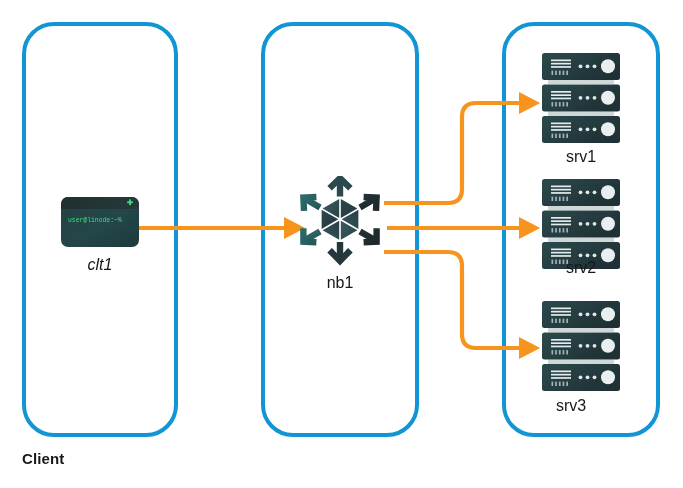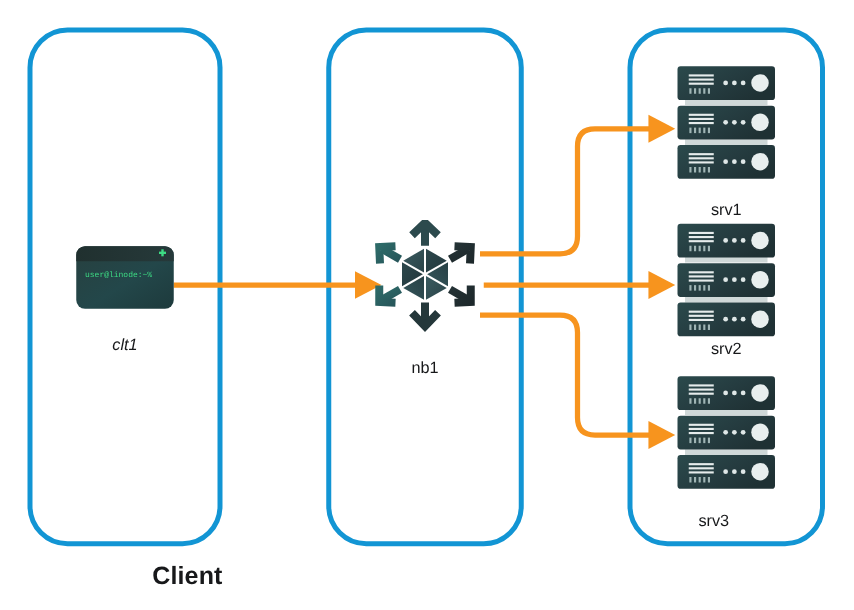--- a/index.html
+++ b/index.html
@@ -17,34 +17,33 @@
   }
   .zone {
     position: absolute;
     box-sizing: border-box;
     border: 4px solid #1295d4;
     border-radius: 32px;
     background: transparent;
   }
   .zone-label {
     position: absolute;
-    text-align: right;
-    font-size: 20px;
+    text-align: left;
+    font-size: 15px;
     font-weight: bold;
     color: #17181a;
     letter-spacing: 0.1px;
     white-space: nowrap;
   }
   .node-label {
     position: absolute;
     text-align: center;
-    font-size: 13px;
+    font-size: 16px;
     color: #17181a;
     white-space: nowrap;
-    margin-top: 12px;
   }
   .svg-layer {
     position: absolute;
     left: 0;
     top: 0;
     width: 683px;
     height: 488px;
     overflow: visible;
   }
   .icon-holder {

